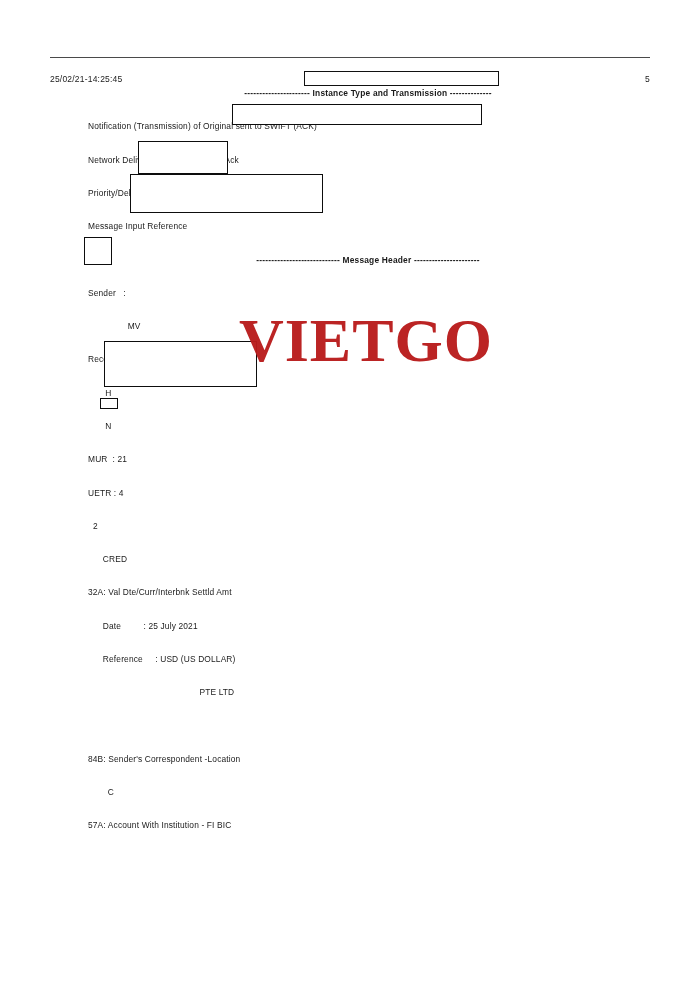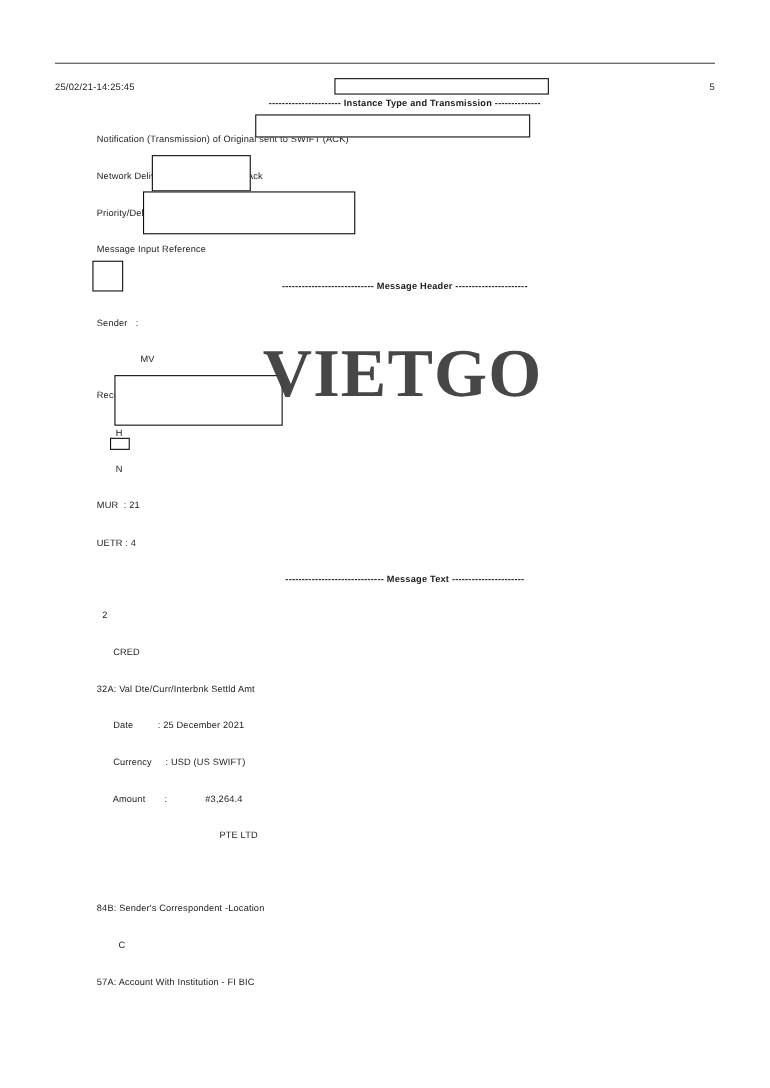--- a/index.html
+++ b/index.html
@@ -97,21 +97,21 @@
   .watermark {
     position: absolute;
     left: 176px;
     top: 300px;
     width: 380px;
     height: 80px;
     font-family: "Liberation Serif", serif;
     font-weight: bold;
     font-size: 62px;
     letter-spacing: 1px;
-    color: #404040;
+    color: #b91c1c;
     line-height: 80px;
     text-align: center;
     opacity: 0.96;
     pointer-events: none;
   }
 </style>
 </head>
 <body>
 
 <div class="page">
@@ -130,27 +130,25 @@
     <div class="line">Priority/Delivery   : Normal</div>
     <div class="line">Message Input Reference</div>
     <div class="line sect-center">---------------------------- Message Header ----------------------</div>
     <div class="line">Sender   :</div>
     <div class="line">                MV</div>
     <div class="line">Receiver</div>
     <div class="line">       H</div>
     <div class="line">       N</div>
     <div class="line">MUR  : 21</div>
     <div class="line">UETR : 4</div>
-    <div class="line sect-center">------------------------------ Message Text ----------------------</div>
     <div class="line">  2</div>
     <div class="line">      CRED</div>
     <div class="line">32A: Val Dte/Curr/Interbnk Settld Amt</div>
-    <div class="line">      Date         : 25 December 2021</div>
-    <div class="line">      Currency     : USD (US SWIFT)</div>
-    <div class="line">      Amount       :              #3,264.4</div>
+    <div class="line">      Date         : 25 July 2021</div>
+    <div class="line">      Reference     : USD (US DOLLAR)</div>
     <div class="line">                                             PTE LTD</div>
     <div class="line"></div>
     <div class="line">84B: Sender's Correspondent -Location</div>
     <div class="line">        C</div>
     <div class="line">57A: Account With Institution - FI BIC</div>
     
     
     
     
     

